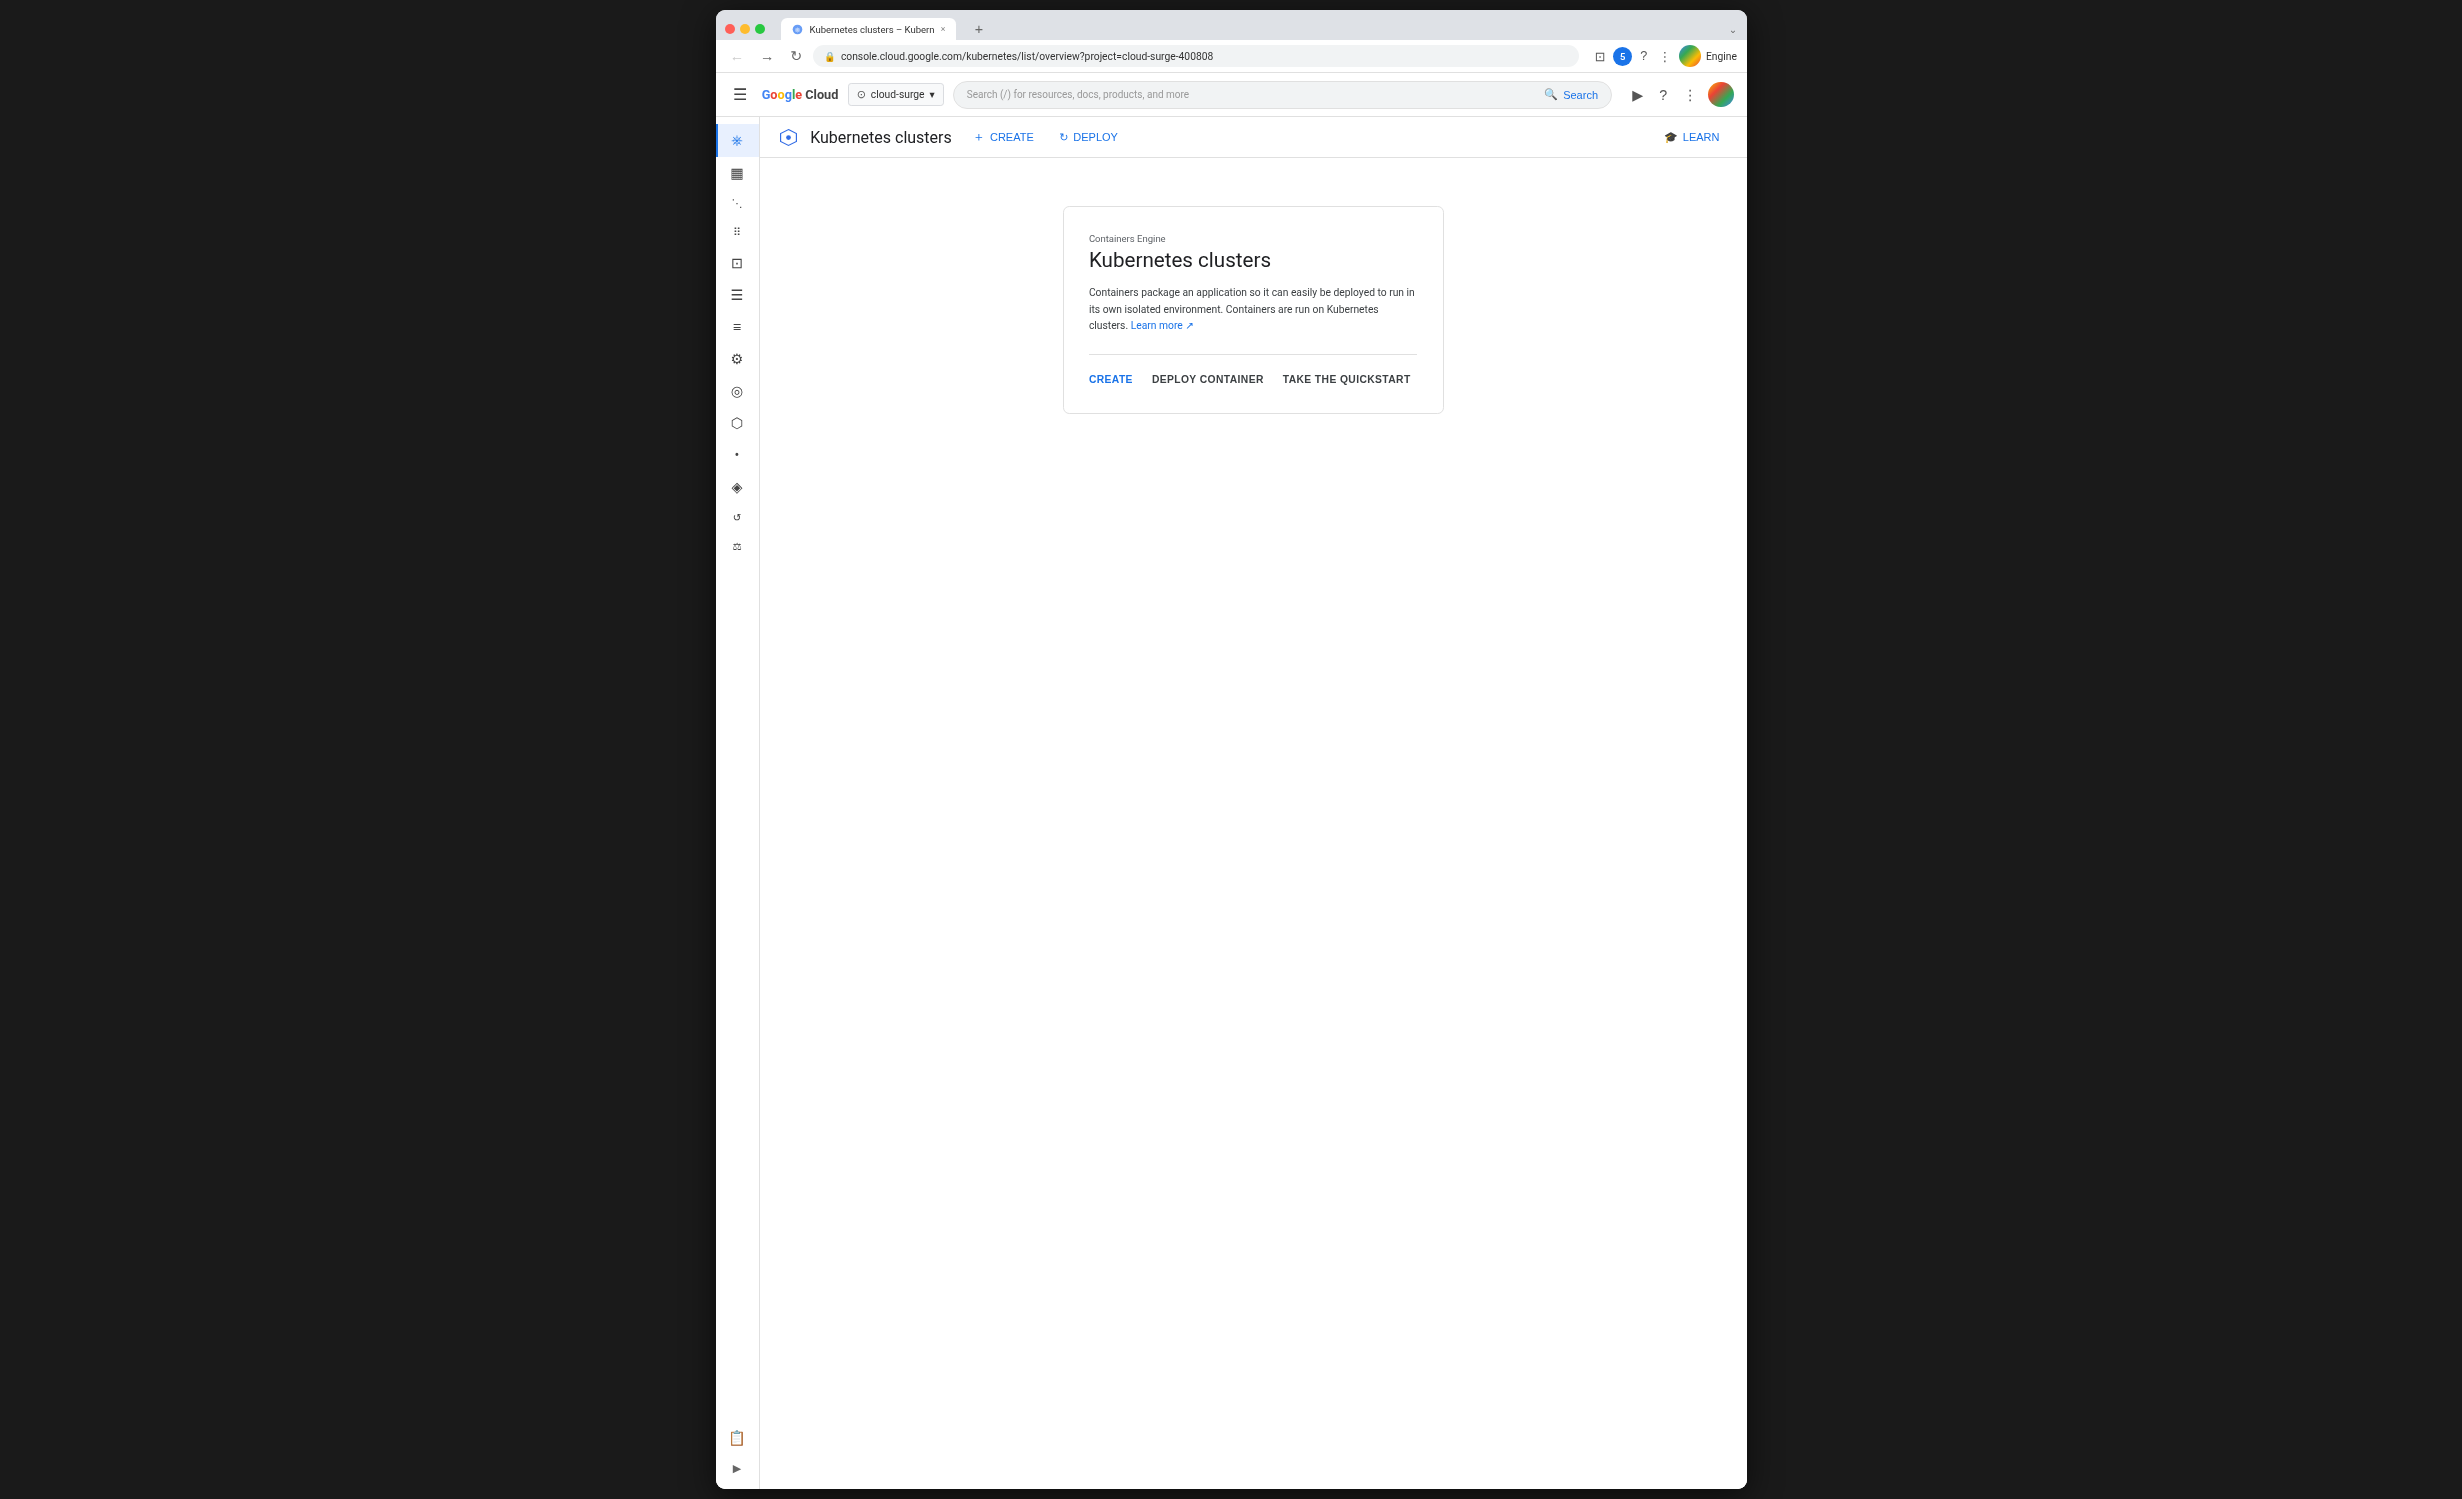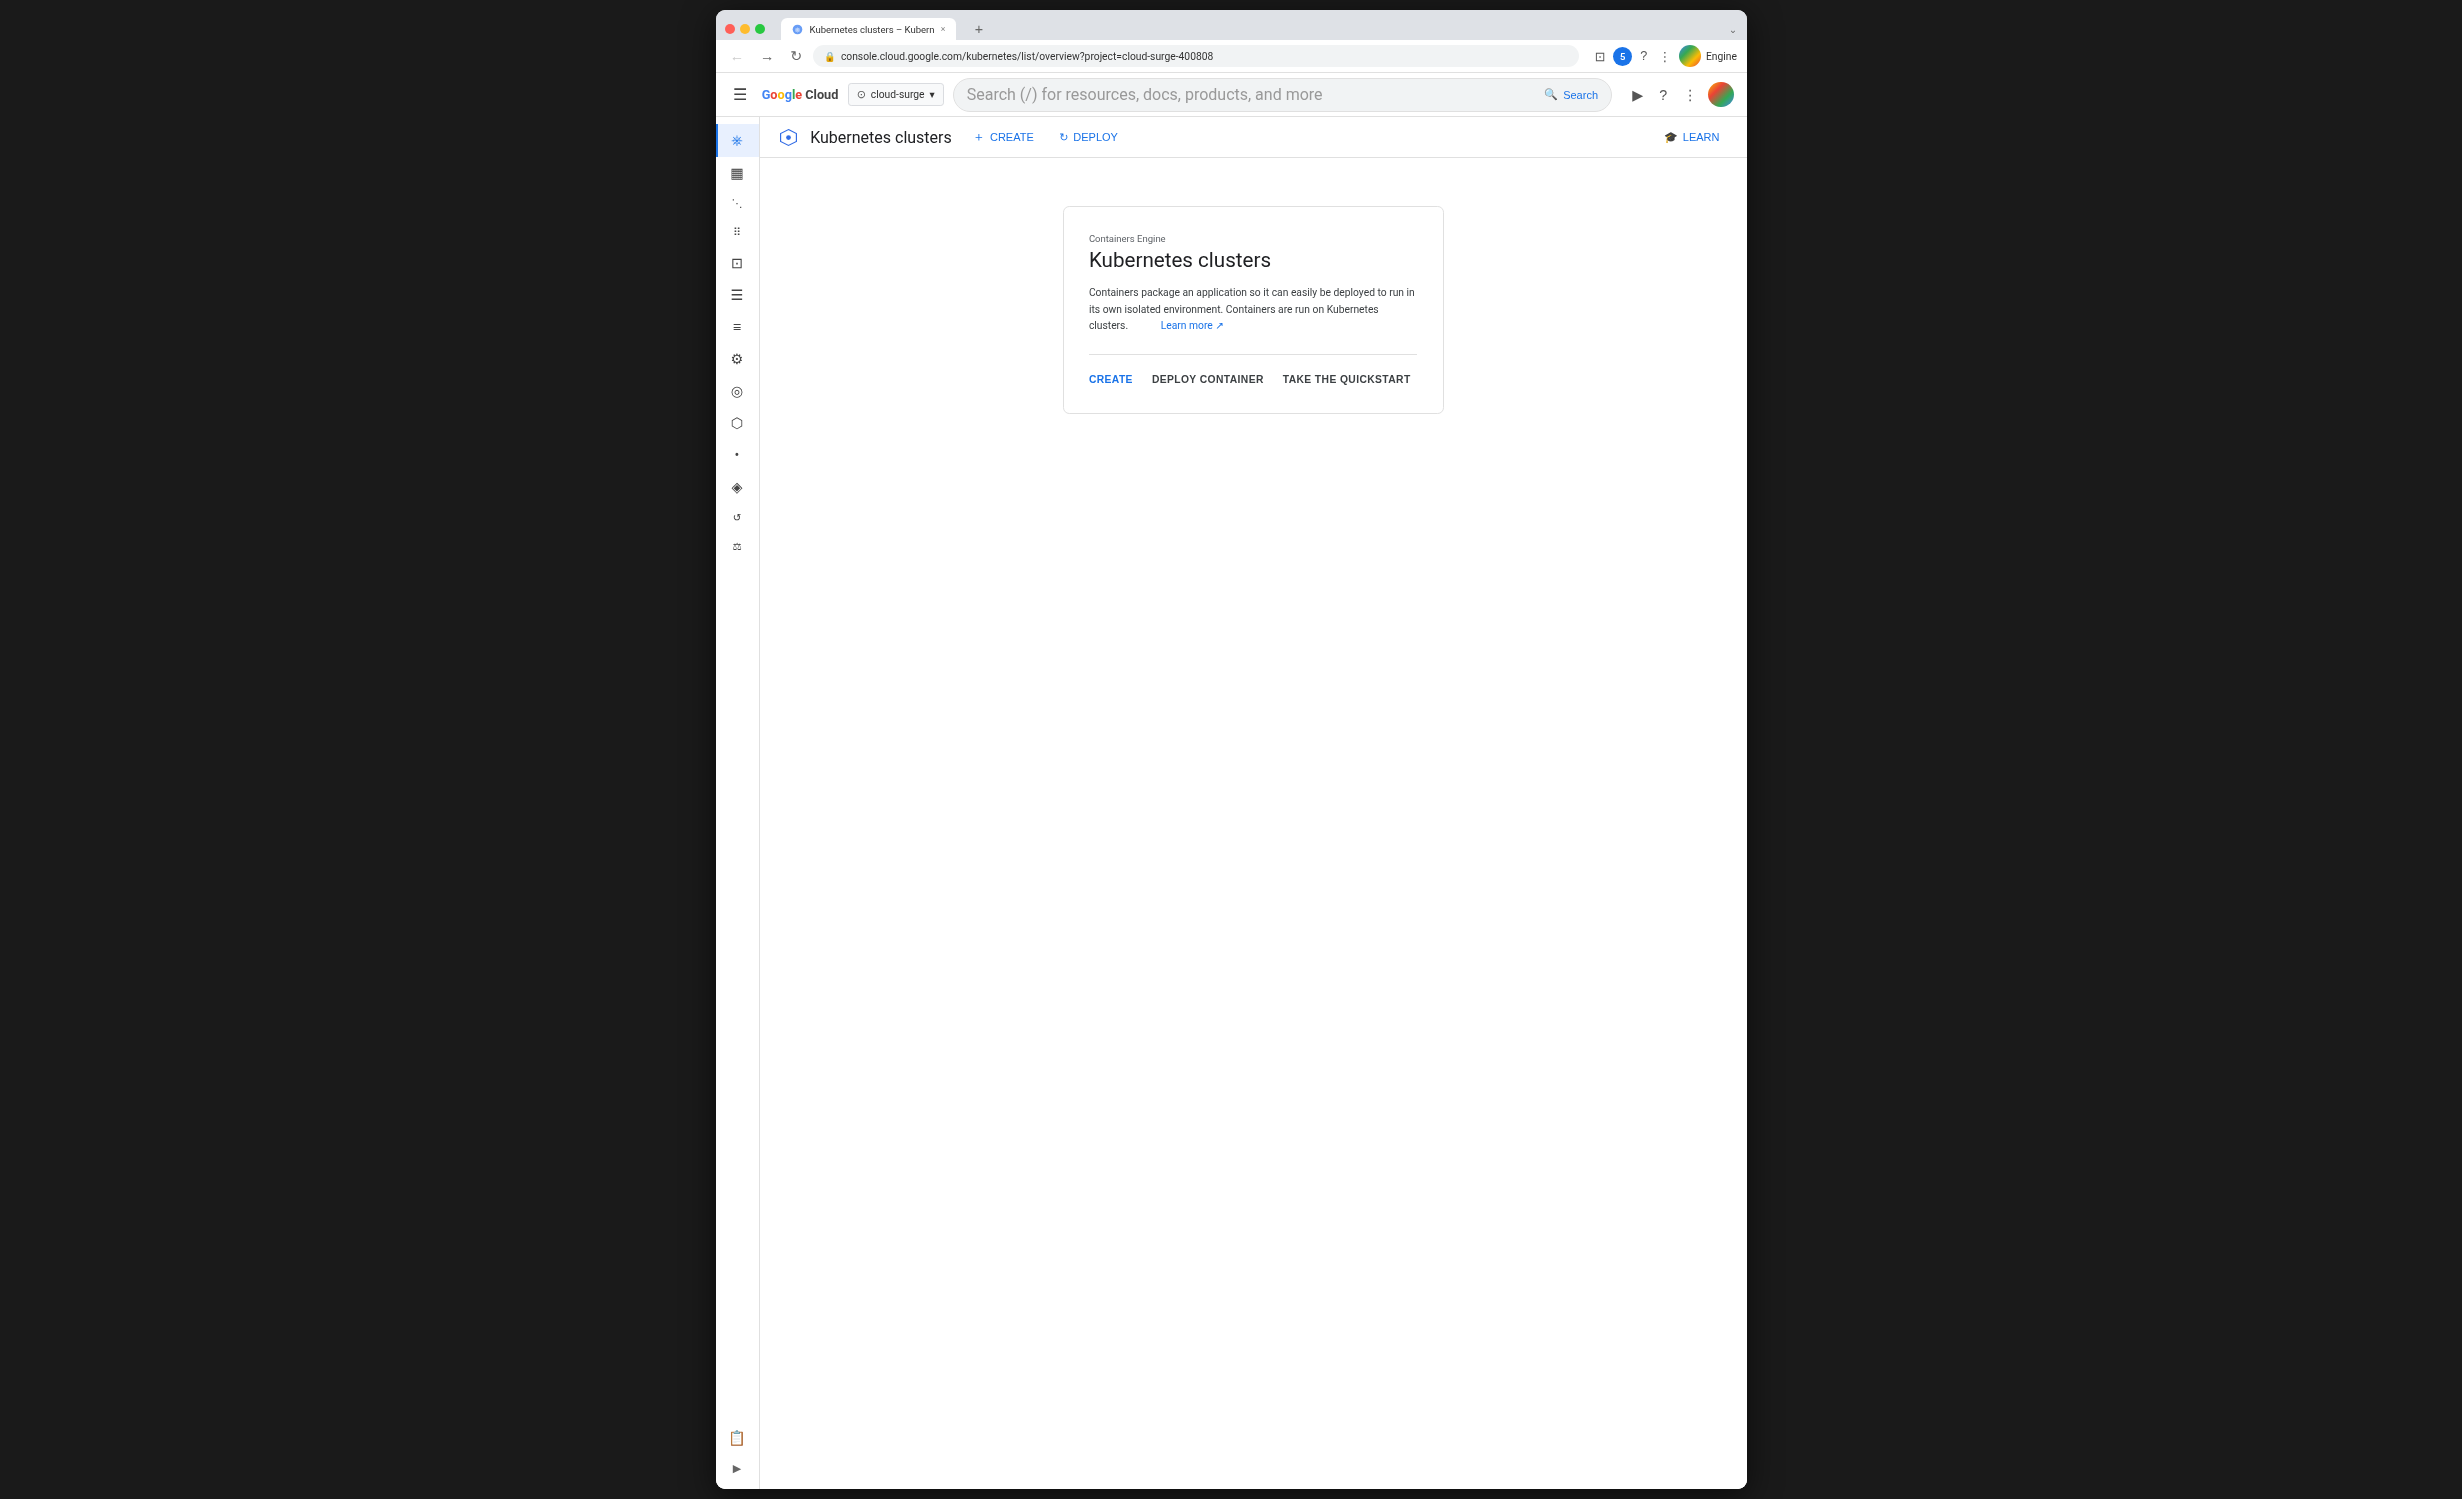--- a/index.html
+++ b/index.html
@@ -200,21 +200,21 @@
       background: #fff;
       border: 0.8px solid #e0e0e0;
       border-radius: 6.3px;
       padding: 25.4px;
       max-width: 381px;
       width: 100%;
     }
     .info-card-engine { font-size: 9.5px; color: #5f6368; margin-bottom: 4.8px; }
     .info-card-title { font-size: 20.6px; color: #202124; font-weight: 400; margin-bottom: 12.7px; }
     .info-card-desc { font-size: 10.3px; color: #3c4043; line-height: 1.6; margin-bottom: 19px; }
-    .info-card-desc a { color: #1a73e8; text-decoration: none; margin-left: 30px; }
+    .info-card-desc a { color: #1a73e8; text-decoration: none; }
     .info-card-actions { display: flex; align-items: center; gap: 19px; border-top: 0.8px solid #e0e0e0; padding-top: 16px; }
     .card-action-btn {
       background: none; border: none;
       color: #1a73e8; font-size: 10.3px; font-weight: 600;
       cursor: pointer; padding: 3.2px 0;
       letter-spacing: 0.4px;
       text-transform: uppercase;
     }
     .card-action-btn.secondary { color: #3c4043; text-align: center; }
   </style>
@@ -272,21 +272,21 @@
         <span class="g">G</span><span class="o1">o</span><span class="o2">o</span><span class="g2">g</span><span class="l">l</span><span class="e">e</span>
         <span class="logo-cloud"> Cloud</span>
       </span>
     </a>
     <div class="project-selector">
       <span class="project-icon">⊙</span>
       <span>cloud-surge</span>
       <span>▾</span>
     </div>
     <div class="search-bar">
-      <span style="flex:1;font-size:16px;color:#999;">Search (/) for resources, docs, products, and more</span>
+      <span style="flex:1;font-size:10px;color:#999;">Search (/) for resources, docs, products, and more</span>
       <button class="search-bar-btn">
         <span style="color:#1a73e8;">🔍</span>
         <span>Search</span>
       </button>
     </div>
     <div class="topbar-actions">
       <button class="topbar-icon-btn">▶</button>
       <button class="topbar-icon-btn">?</button>
       <button class="topbar-icon-btn">⋮</button>
       <div style="width:25.4px;height:25.4px;border-radius:50%;background:linear-gradient(135deg,#fbbc04,#ea4335,#34a853,#4285f4);cursor:pointer;"></div>

